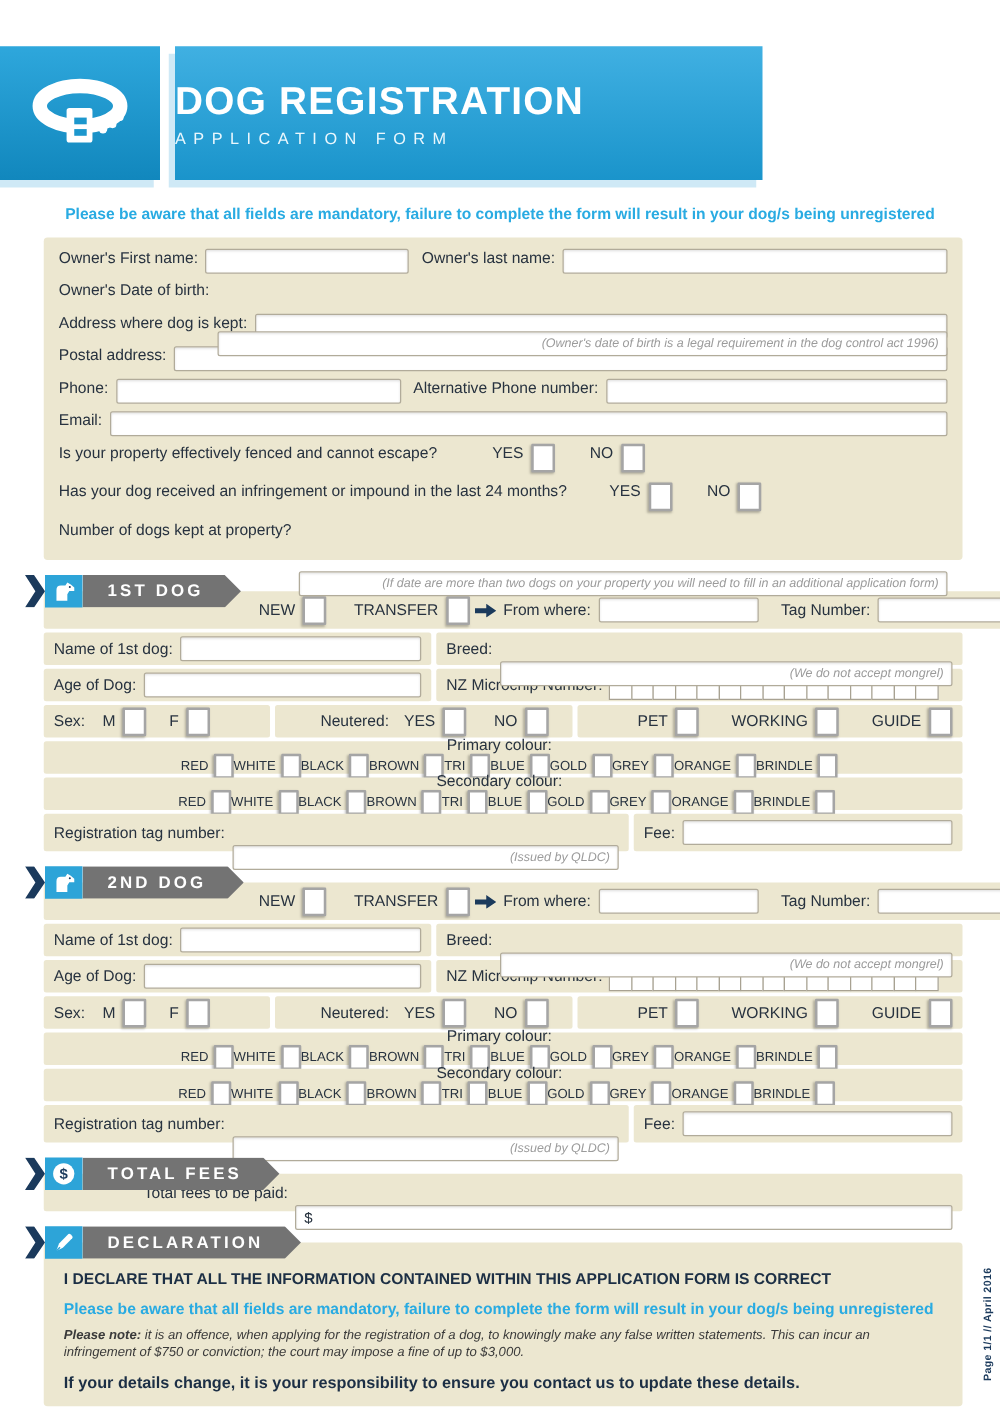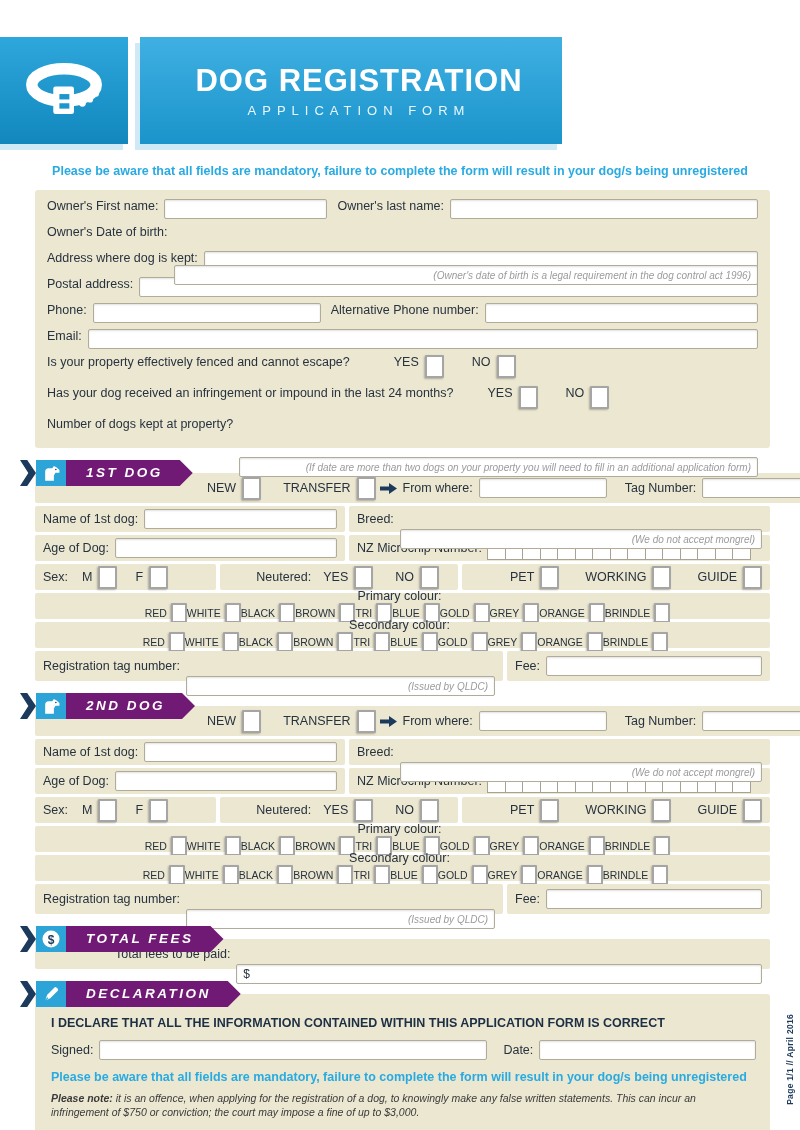--- a/index.html
+++ b/index.html
@@ -4,21 +4,21 @@
 <style>
   * { box-sizing: border-box; margin: 0; padding: 0; }
   html,body { background:#fff; }
   body { font-family:"Liberation Sans", sans-serif; }
   .page { position:relative; width:800px; height:1130px; background:#fff; overflow:hidden; }
 
   
   .header { position:relative; height:156px; }
   .hdr-box { position:absolute; top:37px; box-shadow:-5px 6px 0 #cfe9f6; }
   .hdr-collar { left:0; width:128px; height:107px; background:linear-gradient(180deg,#2ea7dc,#1187bd); display:flex; align-items:center; justify-content:center; }
-  .hdr-main { left:140px; width:422px; height:107px; background:linear-gradient(180deg,#40b0e2,#1a94cb); display:flex; flex-direction:column; align-items:center; justify-content:center;padding-left:16px; }
+  .hdr-main { left:140px; width:470px; height:107px; background:linear-gradient(180deg,#40b0e2,#1a94cb); display:flex; flex-direction:column; align-items:flex-start; justify-content:center; }
   .hdr-title { color:#fff; font-size:31px; font-weight:bold; letter-spacing:1px; }
   .hdr-sub { color:#eaf7fd; font-size:13px; letter-spacing:6px; margin-top:4px; }
   .hdr-logo { left:622px; width:178px; height:107px; background:#fff; display:flex; align-items:center; justify-content:center; gap:7px; }
   .logo-text { font-family:"Liberation Serif", serif; color:#1b3a5c; font-size:12.5px; line-height:1.12; letter-spacing:0.4px; }
 
   
   .warning { margin:8px 28px 0 28px; text-align:center; color:#29abe2; font-weight:bold; font-size:12.5px; }
   .panel { margin:12px 30px 0 35px; background:#ece7d0; border-radius:3px; padding:9px 12px; }
   .frow { display:flex; align-items:flex-start; height:22px; margin-bottom:4px; font-size:12.5px; color:#27323f; }
   .frow:last-child { margin-bottom:0; }
@@ -27,21 +27,21 @@
   .iwrap { position:relative; flex:1; display:flex;margin-top:40px; }
   .iwrap input { width:100%; }
   .hint { position:absolute; right:7px; top:50%; transform:translateY(-50%); font-style:italic; color:#9b9b9b; font-size:10px; pointer-events:none; white-space:nowrap; }
   .chk { display:inline-block; width:19px; height:23px; background:#fff; border:2px solid #a5a5a5; border-radius:1px; box-shadow:-1px 1px 2px rgba(0,0,0,.25); }
   .chk-sm { width:16px; height:20px; }
 
   
   .banner-row { position:relative; z-index:2; display:flex; height:26px; margin-left:20px; margin-bottom:-13px; width:max-content; }
   .chev { width:16px; height:26px; background:#1b3a5c; clip-path:polygon(0 0,45% 0,100% 50%,45% 100%,0 100%,52% 50%); }
   .banner-icon { width:30px; height:26px; background:#2da4d8; display:flex; align-items:center; justify-content:center; }
-  .banner-label { background:#701a75; color:#fff; font-weight:bold; font-size:13.5px; letter-spacing:2.5px; line-height:26px; padding:0 30px 0 20px; clip-path:polygon(0 0,calc(100% - 13px) 0,100% 50%,calc(100% - 13px) 100%,0 100%);font-style:italic; }
+  .banner-label { background:#737373; color:#fff; font-weight:bold; font-size:13.5px; letter-spacing:2.5px; line-height:26px; padding:0 30px 0 20px; clip-path:polygon(0 0,calc(100% - 13px) 0,100% 50%,calc(100% - 13px) 100%,0 100%); }
 
   
   .dog-section, .fees-section, .decl-section { margin-top:12px; }
   .striprow { display:flex; margin:0 30px 3px 35px; gap:4px; }
   .strip { background:#ece7d0; border-radius:2px; display:flex; align-items:center; height:26px; padding:0 8px; font-size:12.5px; color:#27323f; }
   .strip.tall { height:30px; }
   .grow { flex:1; }
   .transfer-strip { padding-left:172px; }
   .mc-cell { width:18.5px; height:24px; background:#fff; border:1px solid #a8a292; margin-left:-1px; }
   .colour-strip { justify-content:center;flex-direction:column; }
@@ -580,26 +580,20 @@
       <span class="banner-icon">
         <svg width="18" height="18" viewBox="0 0 24 24">
           <path d="M4 21 L7 13 L17 3 Q18 2 19.5 3.5 L21 5 Q22 6.5 21 7.5 L11 17.5 Z" fill="#fff"></path>
           <path d="M4 21 L8 17" stroke="#2da4d8" stroke-width="1.5"></path>
         </svg>
       </span>
       <span class="banner-label">DECLARATION</span>
     </div>
     <div class="decl-panel" style="padding-top:22px">
       <div class="decl-statement">I DECLARE THAT ALL THE INFORMATION CONTAINED WITHIN THIS APPLICATION FORM IS CORRECT</div>
-      <div class="decl-sign">
-        <span class="lbl">Signed:</span>
-        <input type="text" style="width: 388px;">
-        <span class="lbl" style="margin-left:16px">Date:</span>
-        <input type="text" style="flex: 1 1 0%;">
-      </div>
       <div class="decl-warning">Please be aware that all fields are mandatory, failure to complete the form will result in your dog/s being unregistered</div>
       <div class="decl-note"><b>Please note:</b><span> it is an offence, when applying for the registration of a dog, to knowingly make any false written statements. This can incur an infringement of $750 or conviction; the court may impose a fine of up to $3,000.</span></div>
       <div class="decl-update">If your details change, it is your responsibility to ensure you contact us to update these details.</div>
     </div>
   </div>
 
   <div class="page-info">Page 1/1  //  April 2016</div>
 </div>
 
 </body></html>

